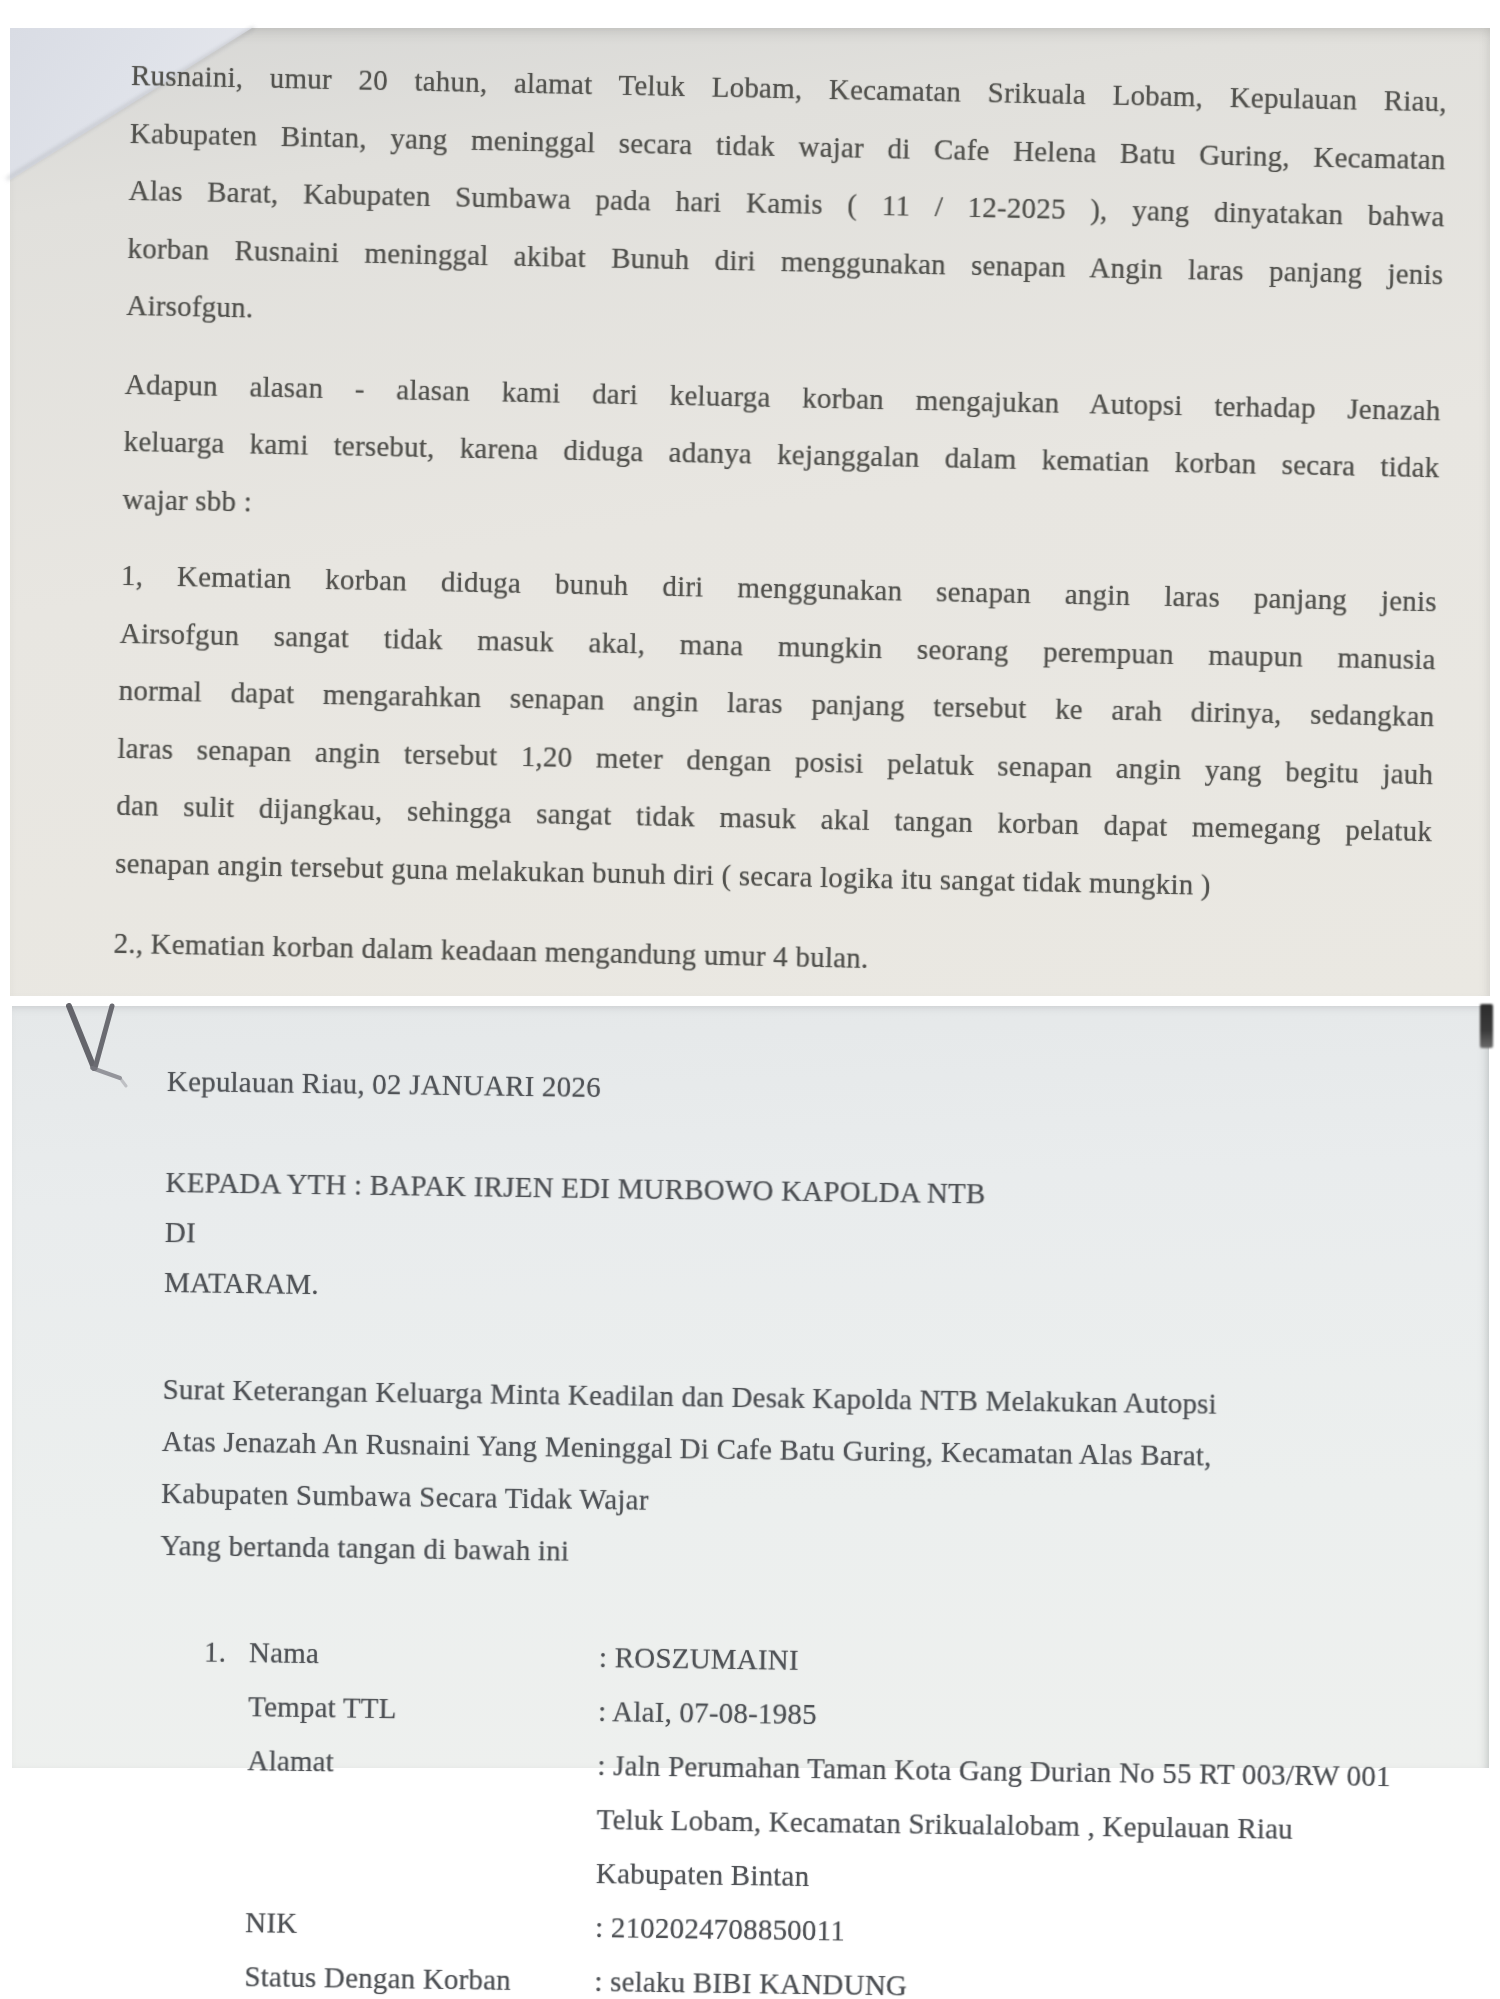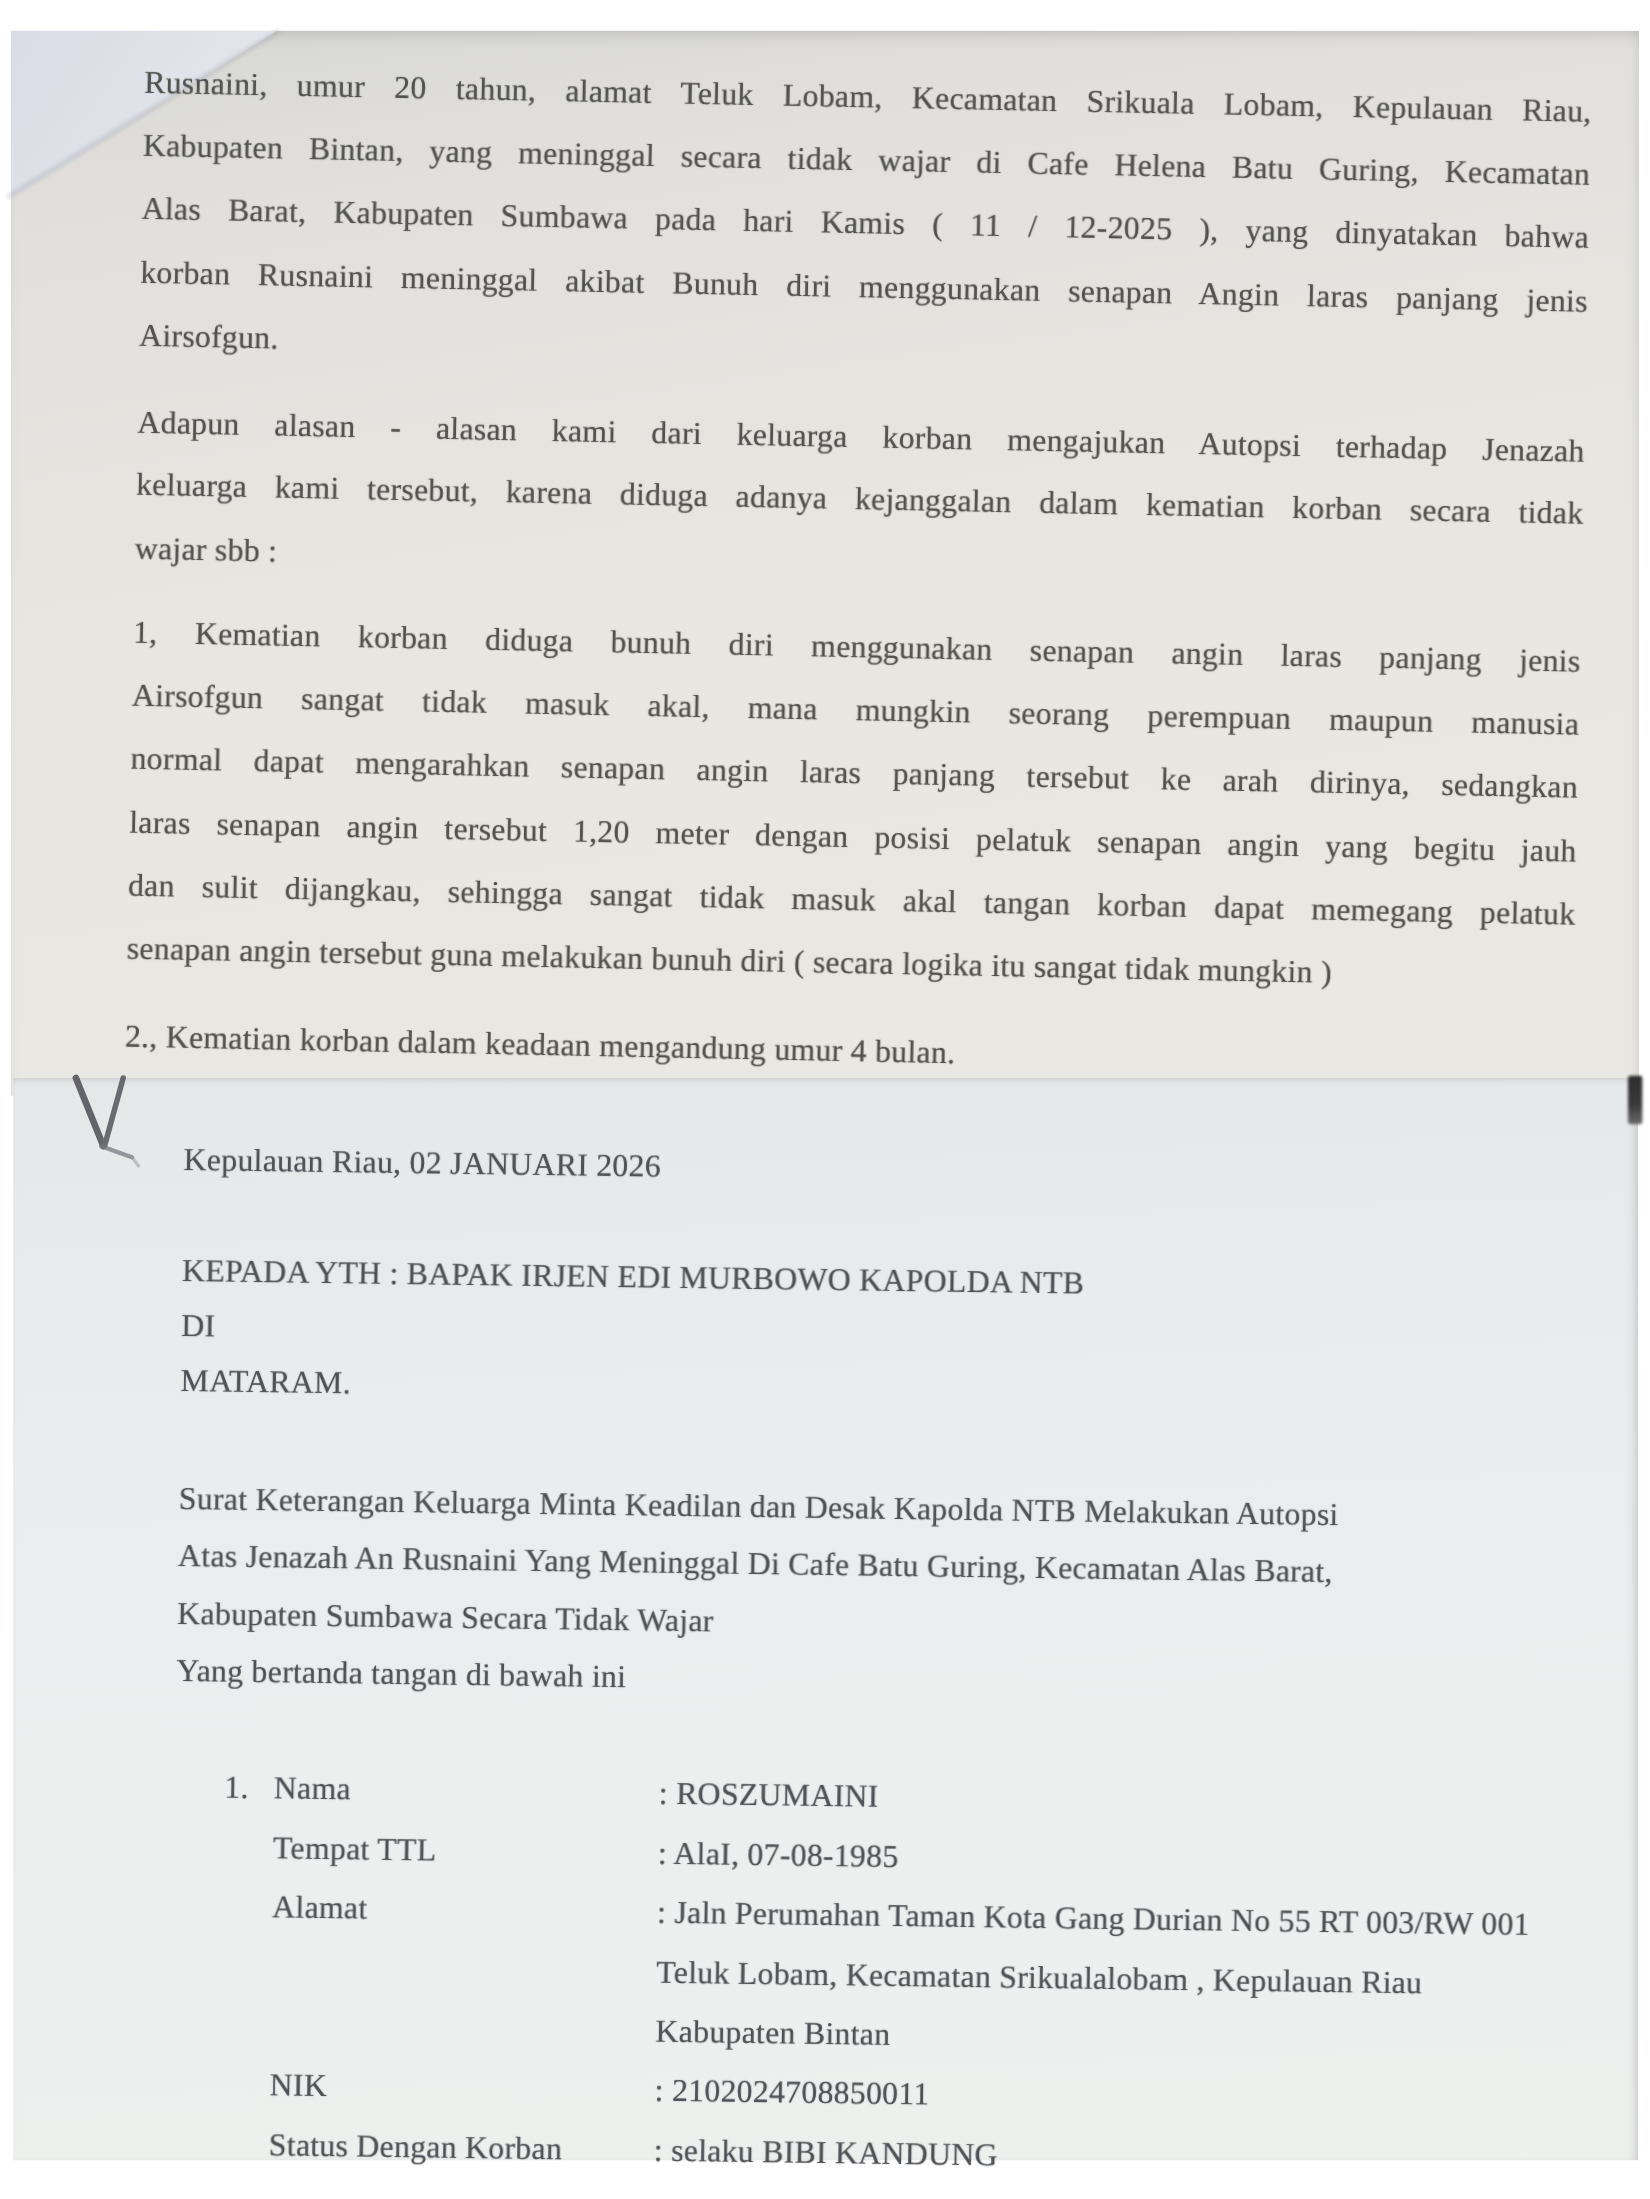--- a/index.html
+++ b/index.html
@@ -33,21 +33,21 @@
     color:#51514d; font-size:29px; line-height:57.5px; letter-spacing:.2px;
     text-shadow:0 0 1.1px rgba(81,81,77,.65); filter:blur(.55px);
   }
   .para { margin:0; }
   .mb1 { margin-bottom:21px; } .mb2 { margin-bottom:19px; } .mb3 { margin-bottom:23px; }
   .ln { display:block; }
   .j  { text-align:justify; text-align-last:justify; }
 
   
   .page2 {
-    left:12px; top:980px; width:1477px; height:984px;
+    left:12px; top:1006px; width:1477px; height:762px;
     background:linear-gradient(178deg,#e5e8e9 0%,#e9eced 25%,#ecefee 65%,#eef0ee 100%);
     box-shadow:inset -7px 0 9px -5px rgba(120,125,130,.35), inset 0 6px 8px -5px rgba(120,125,130,.22);
   }
   .content2 {
     position:absolute; left:0; top:0; right:0;
     padding:57px 30px 0 156px;
     transform:rotate(0.8deg); transform-origin:156px 0;
     color:#4e5155; font-size:29px; letter-spacing:.2px;
     text-shadow:0 0 1.1px rgba(78,81,85,.6); filter:blur(.55px);
   }

